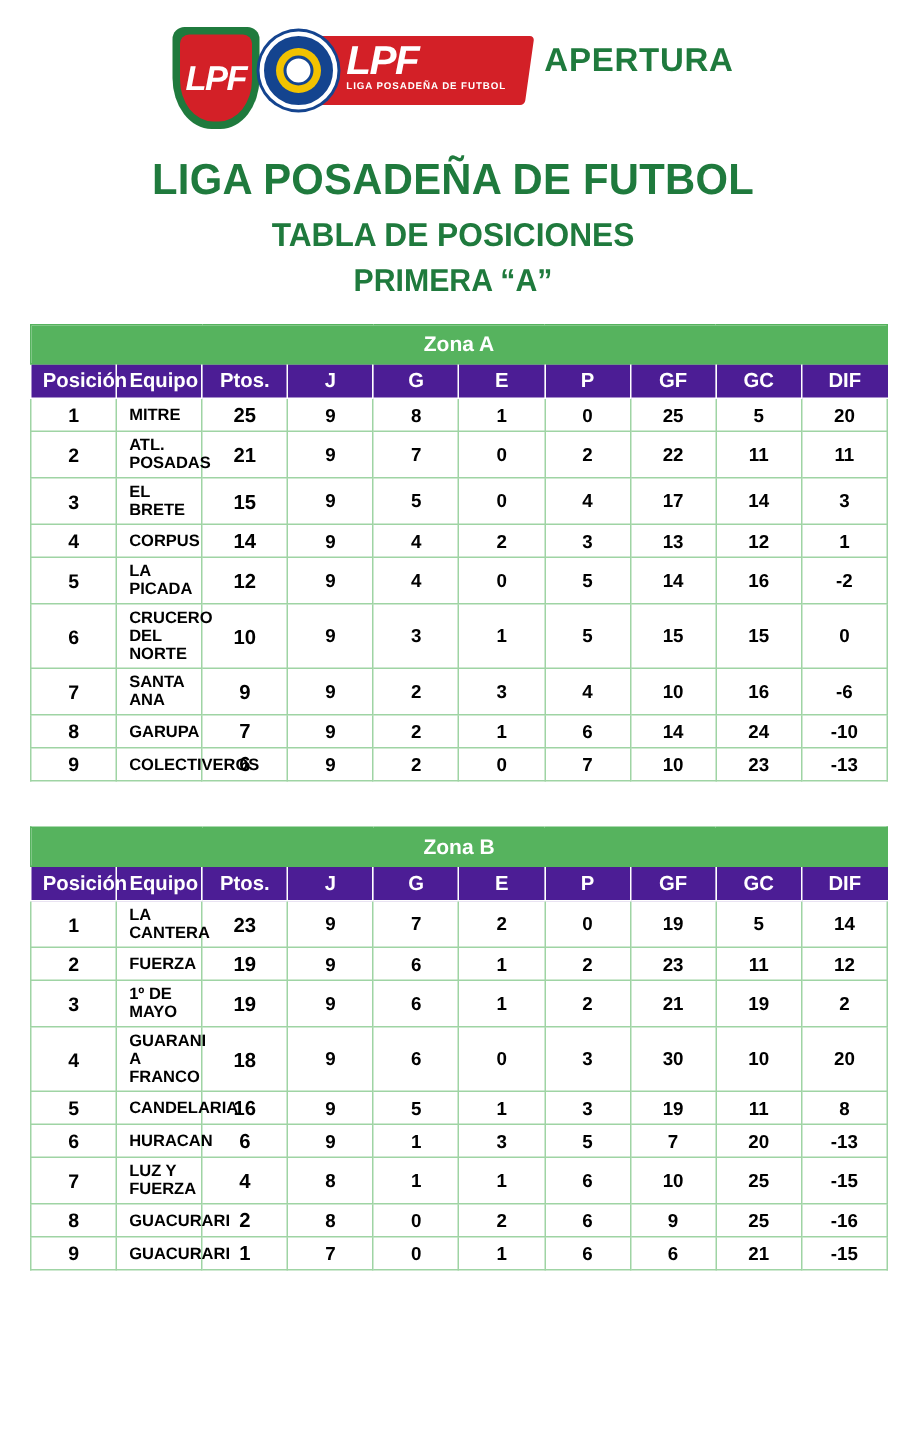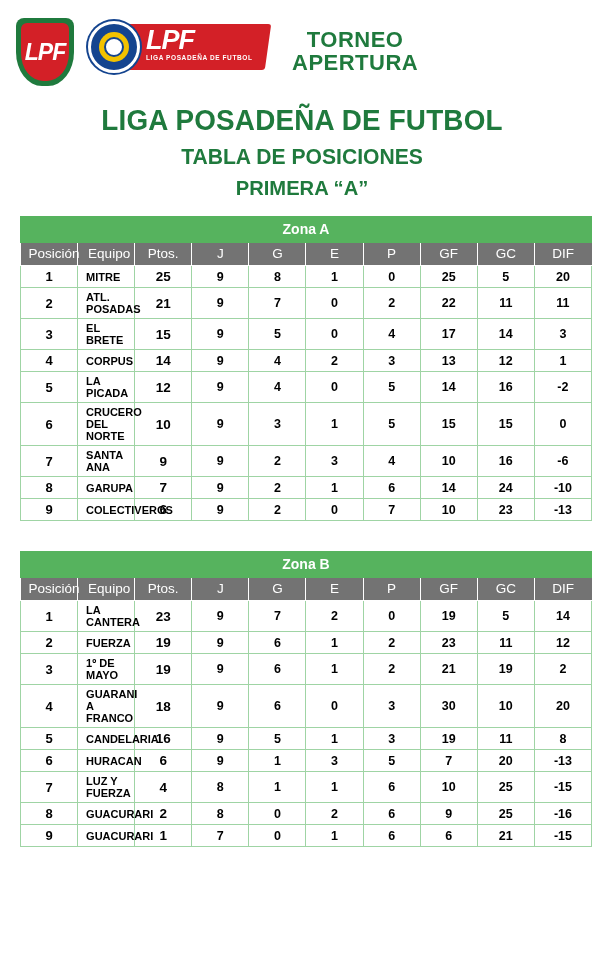--- a/index.html
+++ b/index.html
@@ -16,23 +16,22 @@
     height: 962px;
     position: relative;
     background: #ffffff;
     overflow: hidden;
   }
 
   
   .header {
     display: flex;
     align-items: flex-start;
-    justify-content: flex-start;
+    justify-content: center;
     padding: 18px 16px 0 16px;
-    gap: 14px;
   }
   .logo-shield {
     width: 58px;
     height: 68px;
     position: relative;
     flex: 0 0 auto;
   }
   .logo-shield .shield-outer {
     position: absolute;
     inset: 0;
@@ -175,23 +174,23 @@
   table.standings .zone-title td {
     background: #56b35e;
     color: #ffffff;
     font-weight: bold;
     text-align: center;
     font-size: 14px;
     padding: 4px 0 5px 0;
     border: 1px solid #56b35e;
   }
   table.standings thead.cols th {
-    background: #737373;
+    background: #4c1d95;
     color: #ffffff;
-    font-weight: normal;
+    font-weight: bold;
     font-size: 13.5px;
     padding: 3px 2px 4px 2px;
     border-right: 1px solid #ffffff;
     border-bottom: 1px solid #ffffff;
   }
   table.standings thead.cols th.pos { text-align: left; padding-left: 8px; }
   table.standings thead.cols th.team { text-align: center; padding-left: 8px; }
   table.standings thead.cols th:last-child { border-right: none; }
 
   table.standings tbody td {
@@ -232,21 +231,20 @@
     <div class="logo-banner">
       <div class="banner-red"></div>
       <div class="crest">
         <div class="crest-in"></div>
       </div>
       <div class="banner-txt">LPF</div>
       <div class="banner-sub">LIGA POSADEÑA DE FUTBOL</div>
     </div>
 
     <div class="tournament">
-      <div class="t1">TORNEO</div>
       <div class="t2">APERTURA</div>
     </div>
   </div>
 
   <div class="titles">
     <div class="title-main">LIGA POSADEÑA DE FUTBOL</div>
     <div class="title-sub">TABLA DE POSICIONES</div>
     <div class="title-sub2">PRIMERA “A”</div>
   </div>
 

